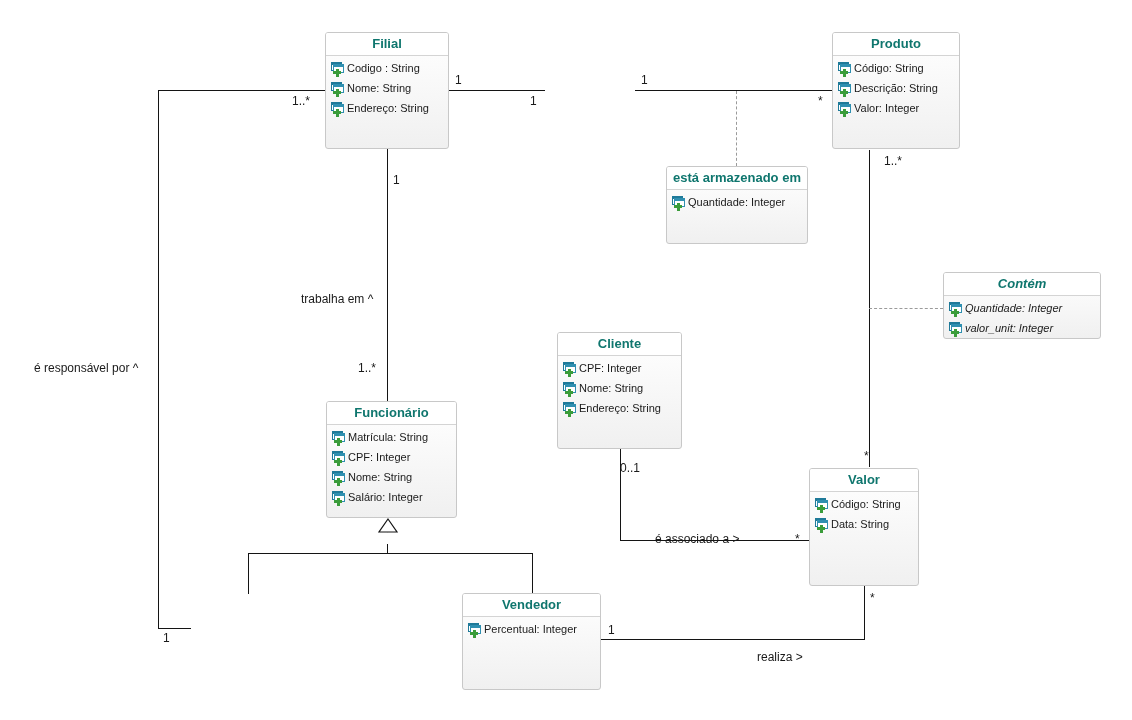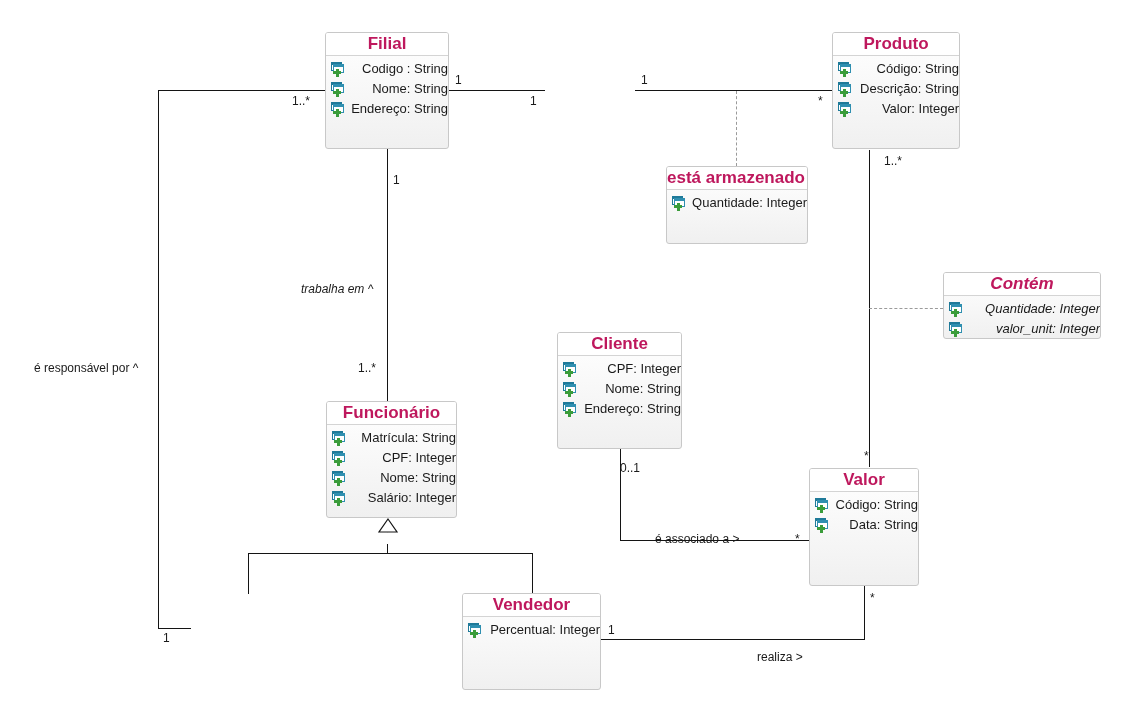--- a/index.html
+++ b/index.html
@@ -26,38 +26,37 @@
     border-radius: 3px;
     background: linear-gradient(to bottom, #ffffff 0%, #fbfbfb 28%, #f0f0f0 100%);
     box-shadow: 0 0 0 0 rgba(0,0,0,0);
     overflow: hidden;
   }
   .uml-title {
     height: 22px;
     line-height: 22px;
     text-align: center;
     font-weight: bold;
-    font-size: 17px;
-    color: #be185d;
+    font-size: 13px;
+    color: #0f766e;
     background: #ffffff;
     border-bottom: 1px solid #d4d4d4;
     white-space: nowrap;
   }
   .uml-attrs {
     padding: 2px 0 0 0;
   }
   .attr-row {
     display: flex;
     align-items: center;
     height: 20px;
     padding-left: 4px;
-    font-size: 13px;
+    font-size: 11px;
     color: #1a1a1a;
     white-space: nowrap;
-    justify-content: space-between;
   }
   .attr-label { margin-left: 1px; }
 
   
   .attr-icon {
     position: relative;
     width: 15px;
     height: 15px;
     flex: 0 0 15px;
     margin-right: 1px;
@@ -190,21 +189,21 @@
   <div class="mult" style="left:393px; top:174px;">1</div>
   <div class="mult" style="left:358px; top:362px;">1..*</div>
   <div class="mult" style="left:884px; top:155px;">1..*</div>
   <div class="mult" style="left:864px; top:450px;">*</div>
   <div class="mult" style="left:620px; top:462px;">0..1</div>
   <div class="mult" style="left:795px; top:533px;">*</div>
   <div class="mult" style="left:870px; top:592px;">*</div>
   <div class="mult" style="left:608px; top:624px;">1</div>
   <div class="mult" style="left:163px; top:632px;">1</div>
 
-  <div class="rel-label" style="left:301px; top:283px;font-style:italic;">trabalha em ^</div>
+  <div class="rel-label" style="left:301px; top:293px;">trabalha em ^</div>
   <div class="rel-label" style="left:34px;  top:362px;">é responsável por ^</div>
   <div class="rel-label" style="left:655px; top:533px;">é associado a &gt;</div>
   <div class="rel-label" style="left:757px; top:651px;">realiza &gt;</div>
 
   <div class="uml-class" style="left:325px; top:32px; width:124px; height:117px;">
     <div class="uml-title">Filial</div>
     <div class="uml-attrs">
       <div class="attr-row">
         <span class="attr-icon">
             <span class="win"></span>

